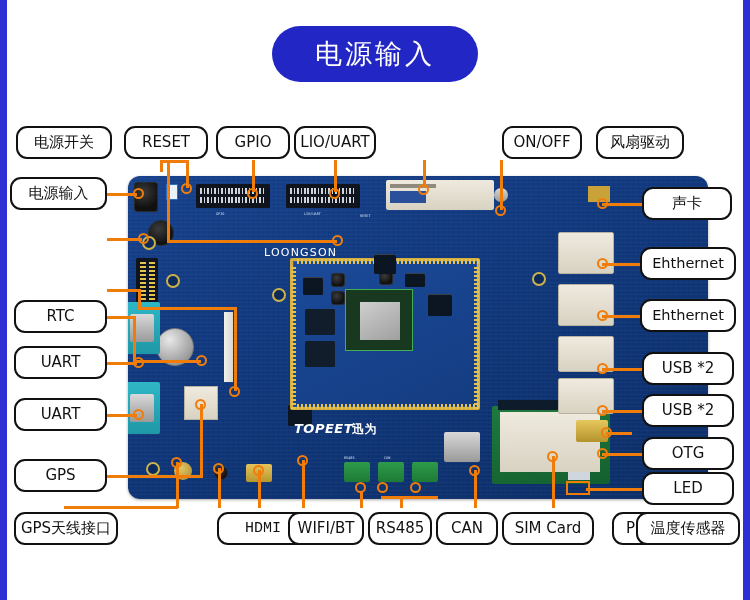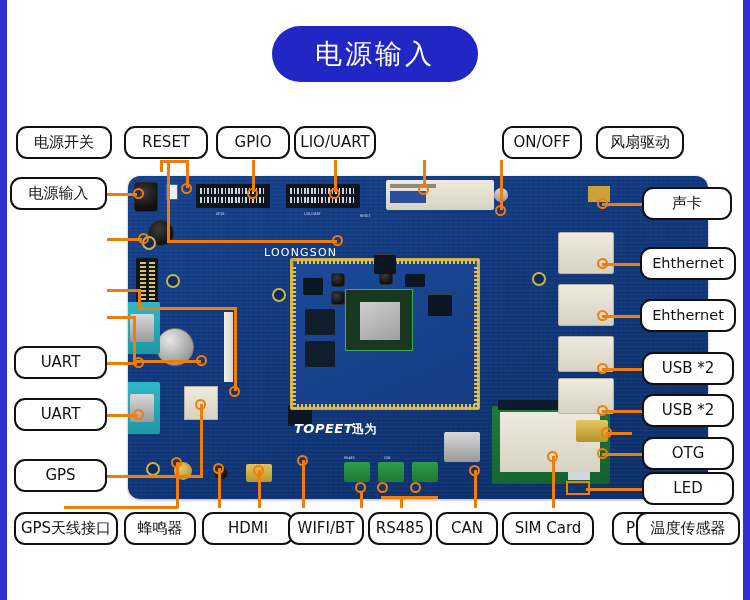--- a/index.html
+++ b/index.html
@@ -344,20 +344,23 @@
   <div class="chip" style="left:502px; top:126px; width:80px; height:33px;">
     <span>ON/OFF</span>
   </div>
   <div class="chip" style="left:596px; top:126px; width:88px; height:33px;">
     <span>风扇驱动</span>
   </div>
 
   <div class="chip" style="left:10px; top:177px; width:97px; height:33px;">
     <span>电源输入</span>
   </div>
+  <div class="chip" style="left:14px; top:300px; width:93px; height:33px;">
+    <span>RTC</span>
+  </div>
   <div class="chip" style="left:14px; top:346px; width:93px; height:33px;">
     <span>UART</span>
   </div>
   <div class="chip" style="left:14px; top:398px; width:93px; height:33px;">
     <span>UART</span>
   </div>
   <div class="chip" style="left:642px; top:187px; width:90px; height:33px;">
     <span>声卡</span>
   </div>
 
@@ -379,24 +382,21 @@
   <div class="chip" style="left:642px; top:437px; width:92px; height:33px;">
     <span>OTG</span>
   </div>
   <div class="chip" style="left:642px; top:472px; width:92px; height:33px;">
     <span>LED</span>
   </div>
 
   <div class="chip" style="left:14px; top:512px; width:104px; height:33px;">
     <span>GPS天线接口</span>
   </div>
-  <div class="chip" style="left:124px; top:512px; width:72px; height:33px;">
-    <span>蜂鸣器</span>
-  </div>
-  <div class="chip" style="left:202px; top:512px; width:92px; height:33px;">
+  <div class="chip" style="left:217px; top:512px; width:92px; height:33px;font-family:Liberation Mono, monospace;">
     <span>HDMI</span>
   </div>
   <div class="chip" style="left:288px; top:512px; width:76px; height:33px;">
     <span>WIFI/BT</span>
   </div>
   <div class="chip" style="left:368px; top:512px; width:64px; height:33px;">
     <span>RS485</span>
   </div>
   <div class="chip" style="left:436px; top:512px; width:62px; height:33px;">
     <span>CAN</span>

